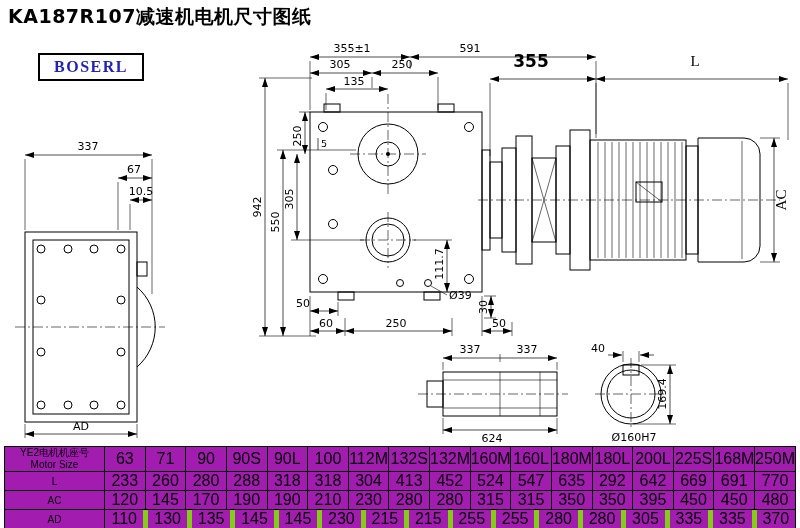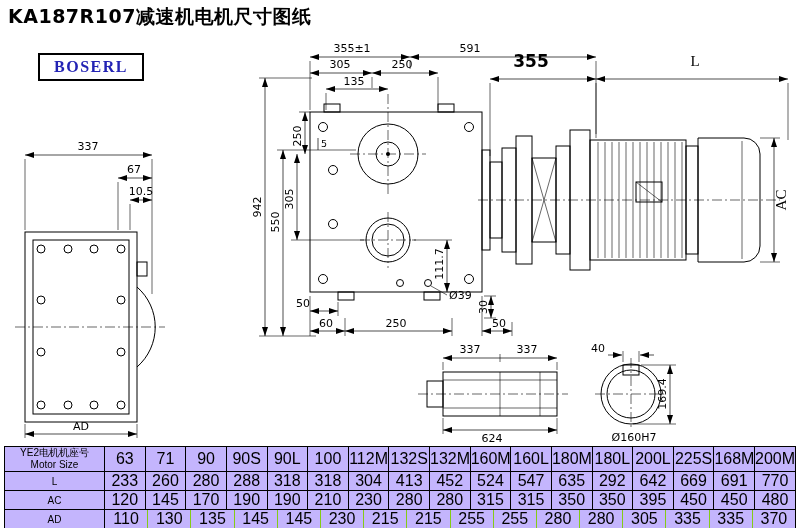--- a/index.html
+++ b/index.html
@@ -15,28 +15,28 @@
   svg.draw{position:absolute;left:0;top:0}
   svg .s{stroke:#000;fill:none;stroke-width:1}
   svg .t{stroke:#000;fill:none;stroke-width:.6}
   svg .dim{stroke:#000;fill:none;stroke-width:.7}
   svg .cl{stroke:#000;fill:none;stroke-width:.6;stroke-dasharray:10 3 2 3}
   svg text{fill:#000;stroke:none;font-family:"DejaVu Sans",sans-serif;font-size:11px}
   svg text.sm{font-size:9.5px}
   svg text.big{font-size:17px;font-weight:bold}
   svg text.ser{font-family:"Liberation Serif",serif;font-size:15px}
   table.size-table{position:absolute;left:4px;top:446px;width:792px;border-collapse:collapse;
-        table-layout:fixed;background:#c4b5fd}
+        table-layout:fixed;background:#a21caf}
   .size-table th,.size-table td{border:1px solid #000;text-align:center;vertical-align:middle;
         font-weight:normal;font-size:16px;padding:0;height:18px;overflow:hidden;white-space:nowrap}
   .size-table tr.hdr th{height:25px}
   .size-table th.lbl{font-size:10px}
   .size-table th.lbl div{line-height:12px}
   .adwrap{display:flex;height:18px;align-items:center}
-  .adwrap div{flex:1;border-left:1px solid #84cc16;line-height:18px}
+  .adwrap div{flex:1;border-left:5px solid #84cc16;line-height:18px}
   .adwrap div:first-child{border-left:none}
 </style>
 </head>
 <body>
 
 <div class="stage">
 
   <div class="title">KA187R107减速机电机尺寸图纸</div>
 
   <div class="logo">
@@ -270,21 +270,21 @@
       <th colspan="2">112M</th>
       <th colspan="2">132S</th>
       <th colspan="2">132M</th>
       <th colspan="2">160M</th>
       <th colspan="2">160L</th>
       <th colspan="2">180M</th>
       <th colspan="2">180L</th>
       <th colspan="2">200L</th>
       <th colspan="2">225S</th>
       <th colspan="2">168M</th>
-      <th colspan="2">200M</th>
+      <th colspan="2">250M</th>
     </tr>
     <tr>
       <th class="lbl">L</th>
       <td colspan="2">233</td>
       <td colspan="2">260</td>
       <td colspan="2">280</td>
       <td colspan="2">288</td>
       <td colspan="2">318</td>
       <td colspan="2">318</td>
       <td colspan="2">304</td>

